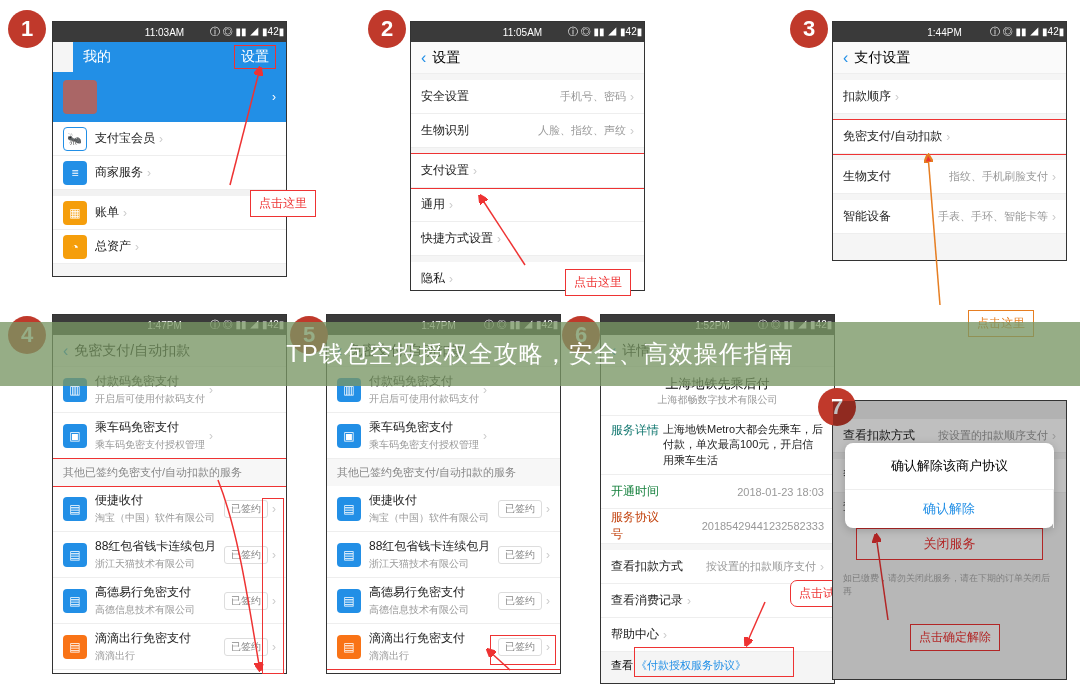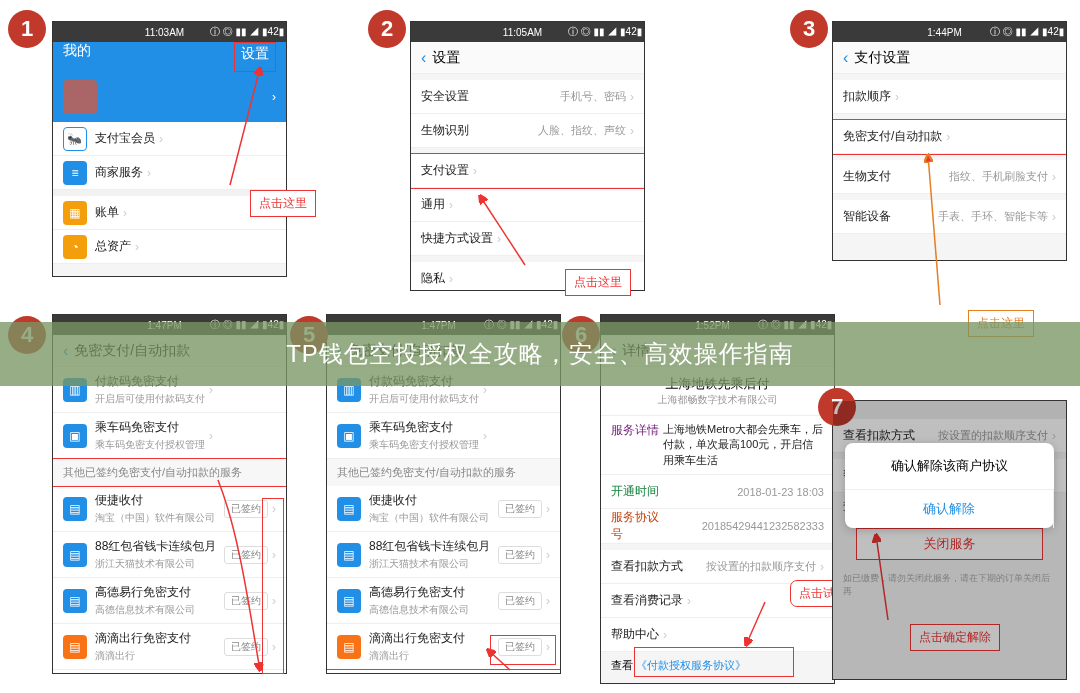--- a/index.html
+++ b/index.html
@@ -41,23 +41,24 @@
     font-size: 10px;
   }
   .statusbar .sb-left { width: 60px; }
   .statusbar .sb-center { flex:1; text-align:center; }
   .statusbar .sb-right { width: 70px; text-align:right; white-space:nowrap; }
 
   .hdr-blue {
     background: #228fe6;
     color: #fff;
     height: 30px;
-    display:flex; justify-content:space-between;
+    display:flex; align-items:center; justify-content:space-between;
     padding: 0 10px;
     font-size: 14px;
+    margin-left: 20px;
   }
   .hdr-light {
     background: #fafafa;
     height: 32px;
     display:flex; align-items:center;
     padding: 0 10px;
     font-size: 14px;
     border-bottom: 1px solid #eee;
   }
   .hdr-light .back { color: #228fe6; margin-right:6px; font-size:16px; }
@@ -437,21 +438,21 @@
     </div>
   <div class="hdr-light">
       <span class="back">‹</span>
       <span>详情</span>
     </div>
   <div style="background:#fff; text-align:center; padding:8px 0; border-bottom:1px solid #eee;">
     <div style="font-size:13px;">上海地铁先乘后付</div>
     <div style="font-size:10px; color:#999;">上海都畅数字技术有限公司</div>
   </div>
   <div class="row" style="align-items:flex-start; padding:6px 10px;">
-      <span style="color:#701a75; width:52px; flex-shrink:0;">服务详情</span>
+      <span style="color:#0f766e; width:52px; flex-shrink:0;">服务详情</span>
       <span style="font-size:11px; line-height:1.4;">上海地铁Metro大都会先乘车，后付款，单次最高100元，开启信用乘车生活</span>
     </div>
   <div class="row">
       <span style="color:#15803d; width:52px;">开通时间</span>
       <span class="rt">2018-01-23 18:03</span>
     </div>
   <div class="row">
       <span style="color:#c2410c; width:52px;">服务协议号</span>
       <span class="rt">20185429441232582333</span>
     </div>

